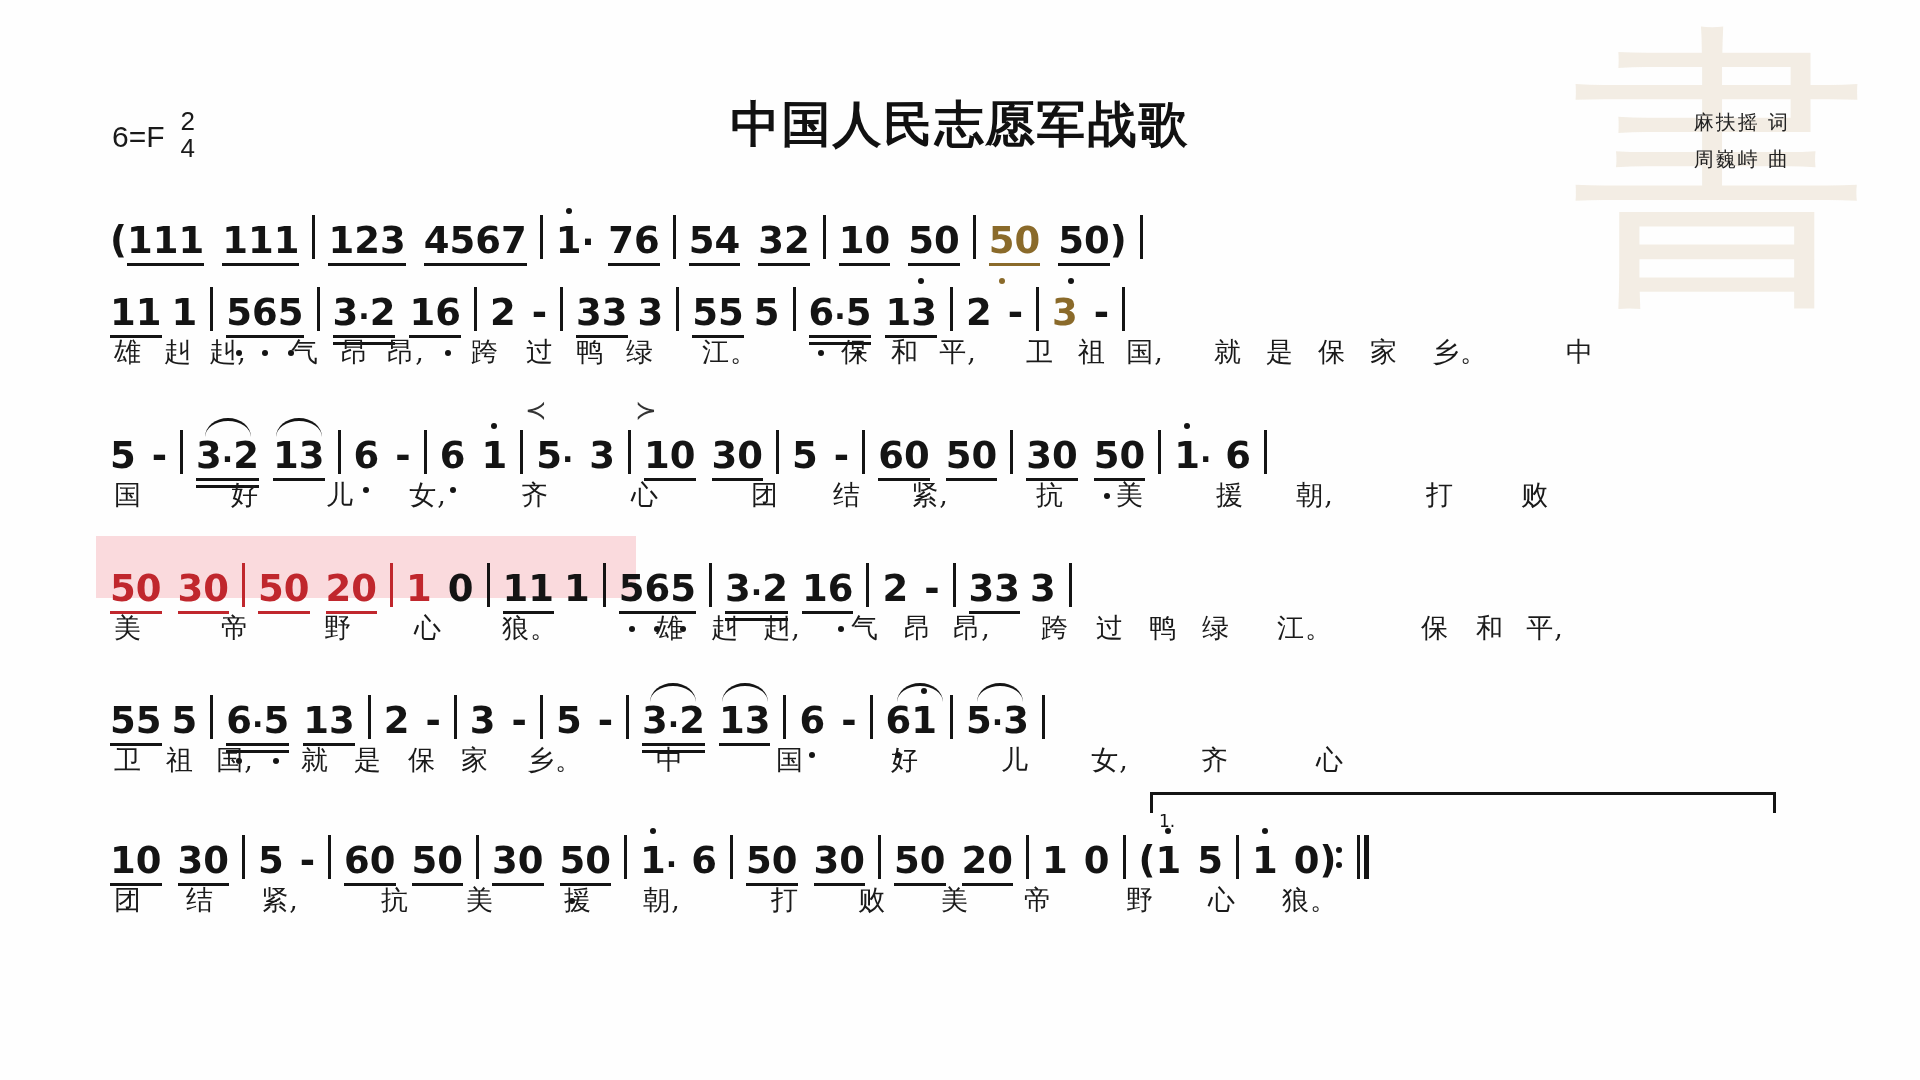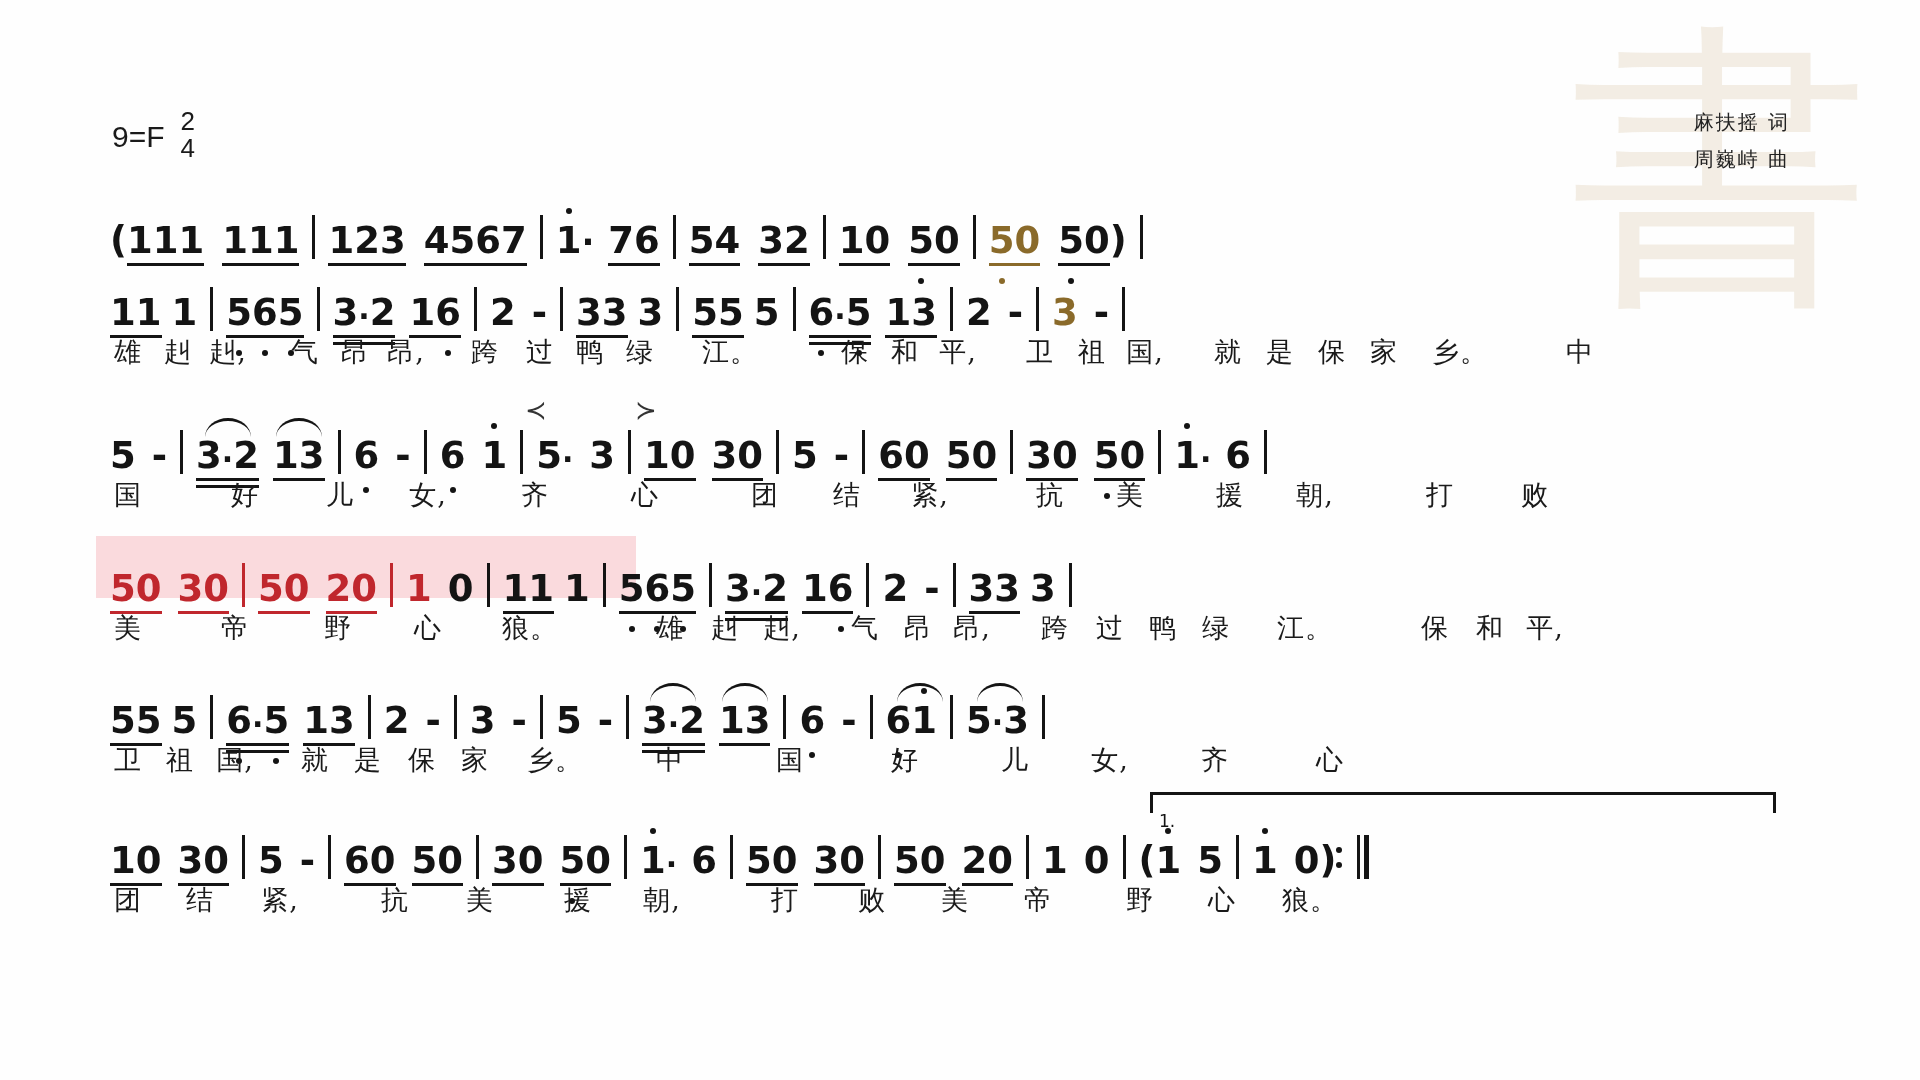--- a/index.html
+++ b/index.html
@@ -210,27 +210,28 @@
   .paren { font-weight: 700; }
 </style>
 </head>
 <body>
 
 <div id="sheet">
 
   <div class="watermark">書</div>
 
   <div class="key-sig">
-    <span>9=F</span>
+    <span>6=F</span>
     <span class="frac">
       <span class="num">2</span>
       <span class="den">4</span>
     </span>
   </div>
 
+  <div class="title">中国人民志愿军战歌</div>
 
   <div class="credits">
     <div>麻扶摇 词</div>
     <div>周巍峙 曲</div>
   </div>
 
   <div class="system" style="top:200px;">
     <div class="notes-row">
       <span class="paren">(</span>
       <span class="grp beam1">

